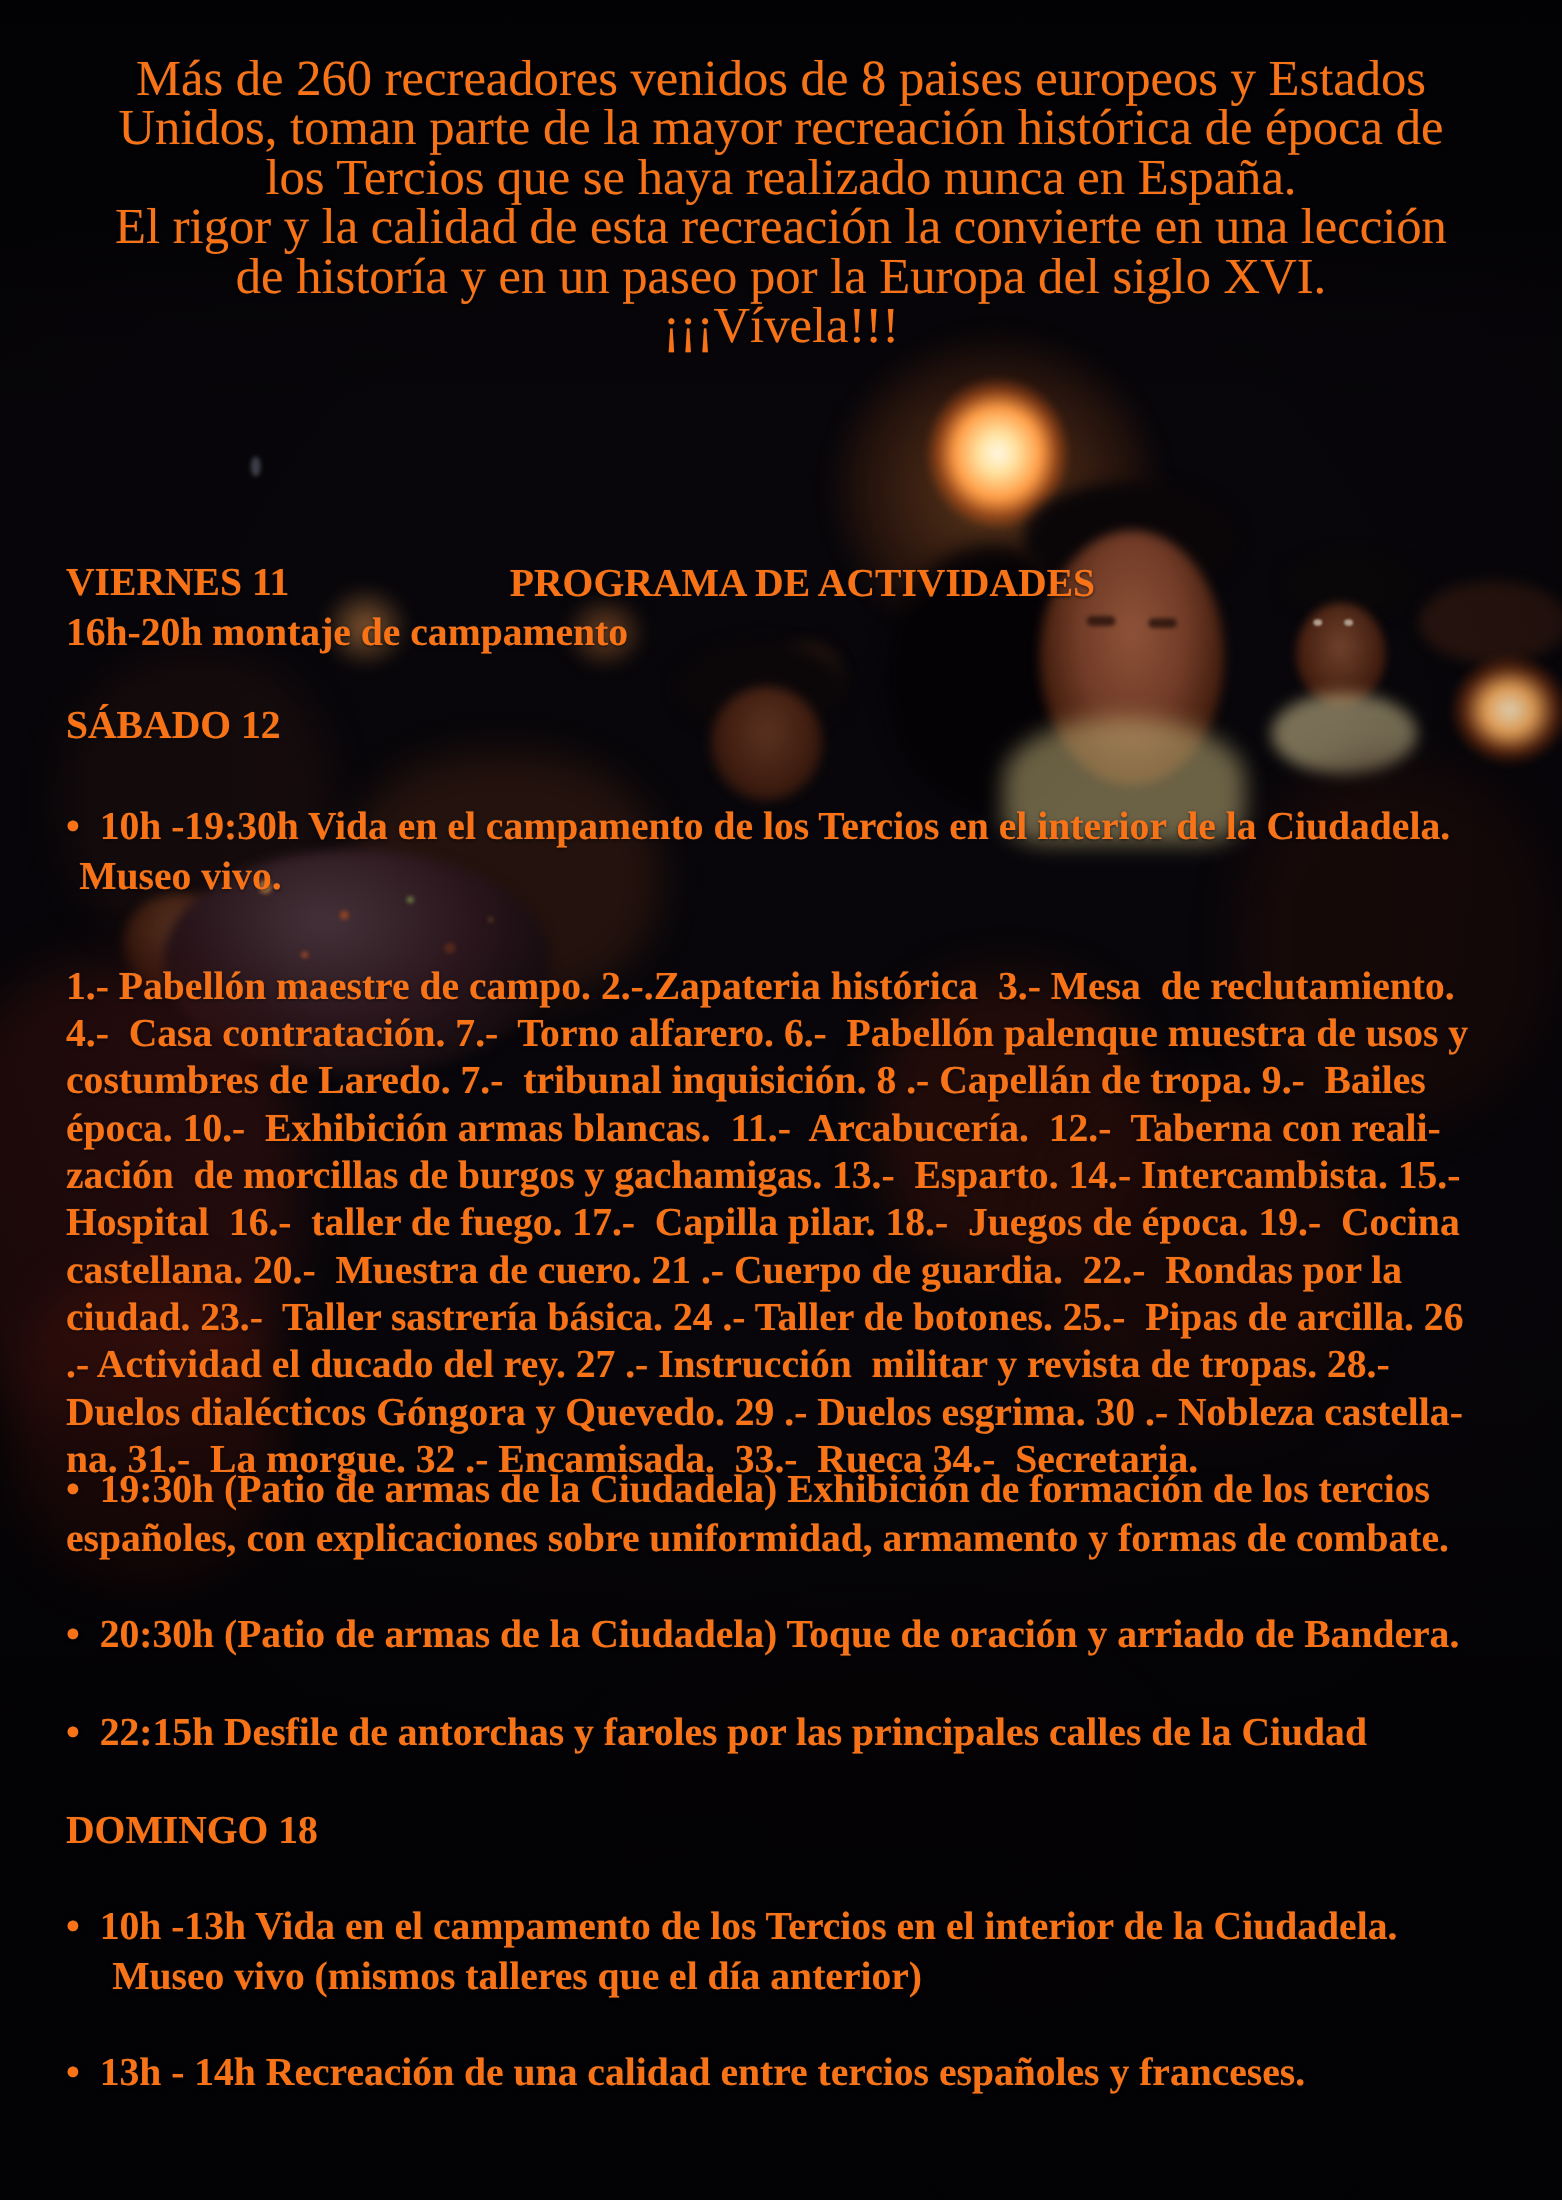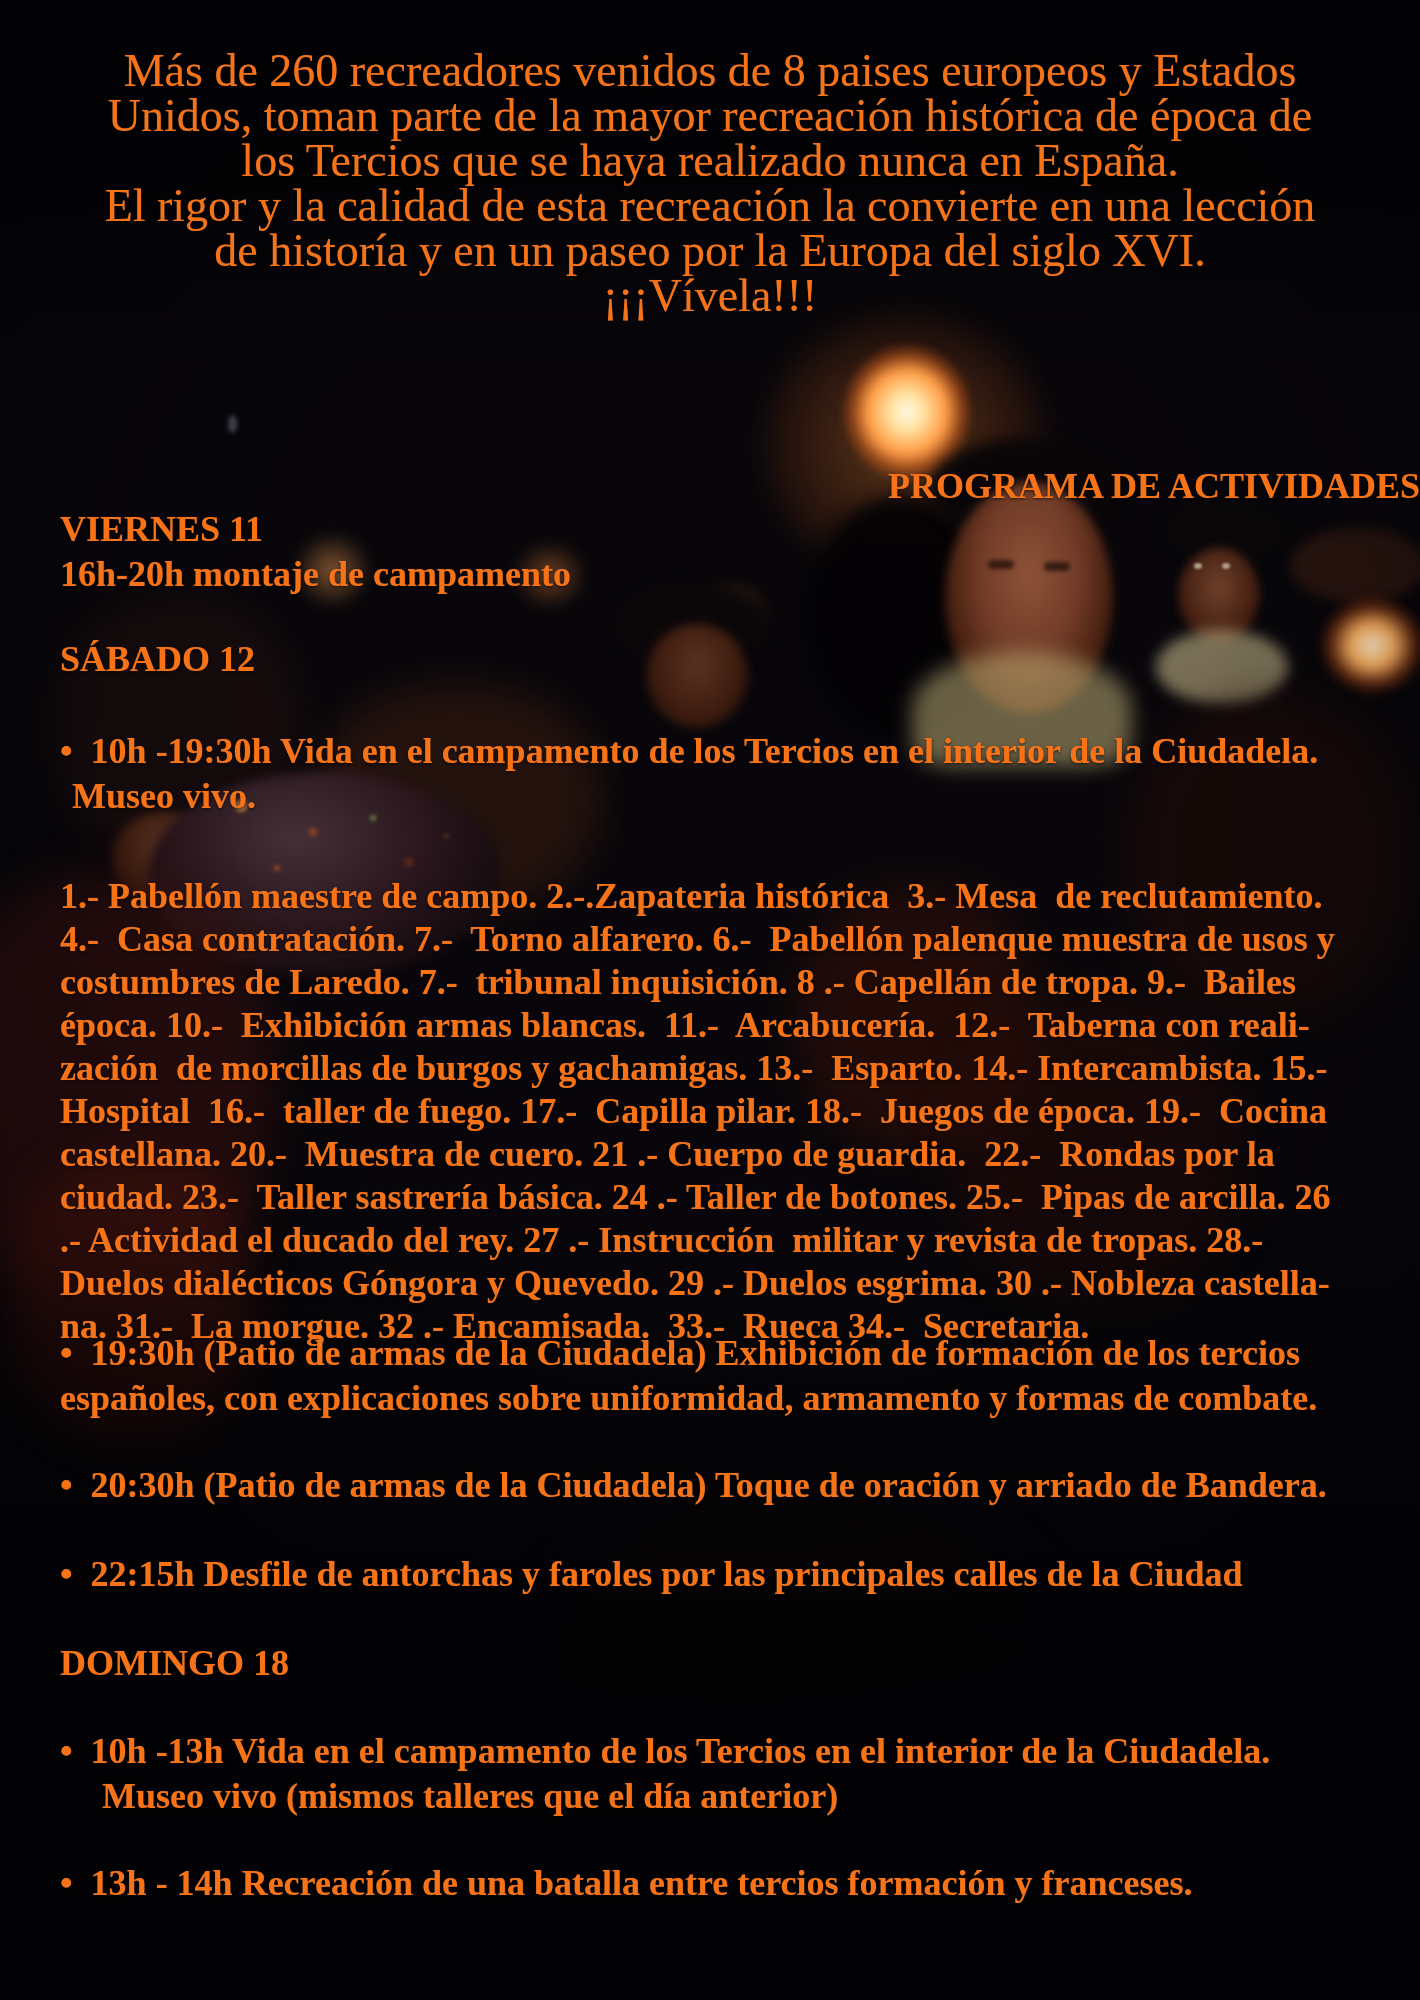--- a/index.html
+++ b/index.html
@@ -62,21 +62,21 @@
     linear-gradient(180deg, rgba(2,1,3,.93) 0%, rgba(2,1,3,.78) 9%, rgba(2,1,3,.25) 14%, rgba(2,1,3,0) 19%,
                     rgba(2,1,3,0) 60%, rgba(2,1,3,.38) 70%, rgba(2,1,3,.75) 82%, rgba(2,1,3,.9) 100%);}
 
   
   .content{position:absolute;inset:0;z-index:2;color:#f97316;}
   .intro{position:absolute;top:48px;left:0;right:0;text-align:center;
     font-size:46px;line-height:45px;font-weight:400;}
   .iline{white-space:pre;text-shadow:0 1px 3px rgba(0,0,0,.7),0 0 1px rgba(243,240,233,.4);}
   .pl{position:absolute;left:60px;font-size:36px;line-height:45px;font-weight:700;white-space:pre;
     text-shadow:0 1px 3px rgba(0,0,0,.7),0 0 1px rgba(243,240,233,.35);}
-  .pl.title{left:0;right:0;text-align:right;padding-left:39px;}
+  .pl.title{left:0;right:0;text-align:center;padding-left:39px;margin-top:44px;}
   .talleres{position:absolute;top:875px;left:60px;}
   .tline{white-space:pre;font-size:36px;line-height:43px;font-weight:700;
     text-shadow:0 1px 3px rgba(0,0,0,.7),0 0 1px rgba(243,240,233,.35);}
 </style>
 </head>
 <body>
 
 <div class="page">
 
   <div class="bg">
@@ -155,16 +155,16 @@
 
     <div class="pl" style="top:1463px">•  20:30h (Patio de armas de la Ciudadela) Toque de oración y arriado de Bandera.</div>
 
     <div class="pl" style="top:1552px">•  22:15h Desfile de antorchas y faroles por las principales calles de la Ciudad</div>
 
     <div class="pl" style="top:1641px">DOMINGO 18</div>
 
     <div class="pl" style="top:1729px">•  10h -13h Vida en el campamento de los Tercios en el interior de la Ciudadela.</div>
     <div class="pl" style="top:1774px;left:102px">Museo vivo (mismos talleres que el día anterior)</div>
 
-    <div class="pl" style="top:1861px">•  13h - 14h Recreación de una batalla entre tercios formación y franceses.</div>
+    <div class="pl" style="top:1861px">•  13h - 14h Recreación de una calidad entre tercios españoles y franceses.</div>
 
   </div>
 </div>
 
 </body></html>

